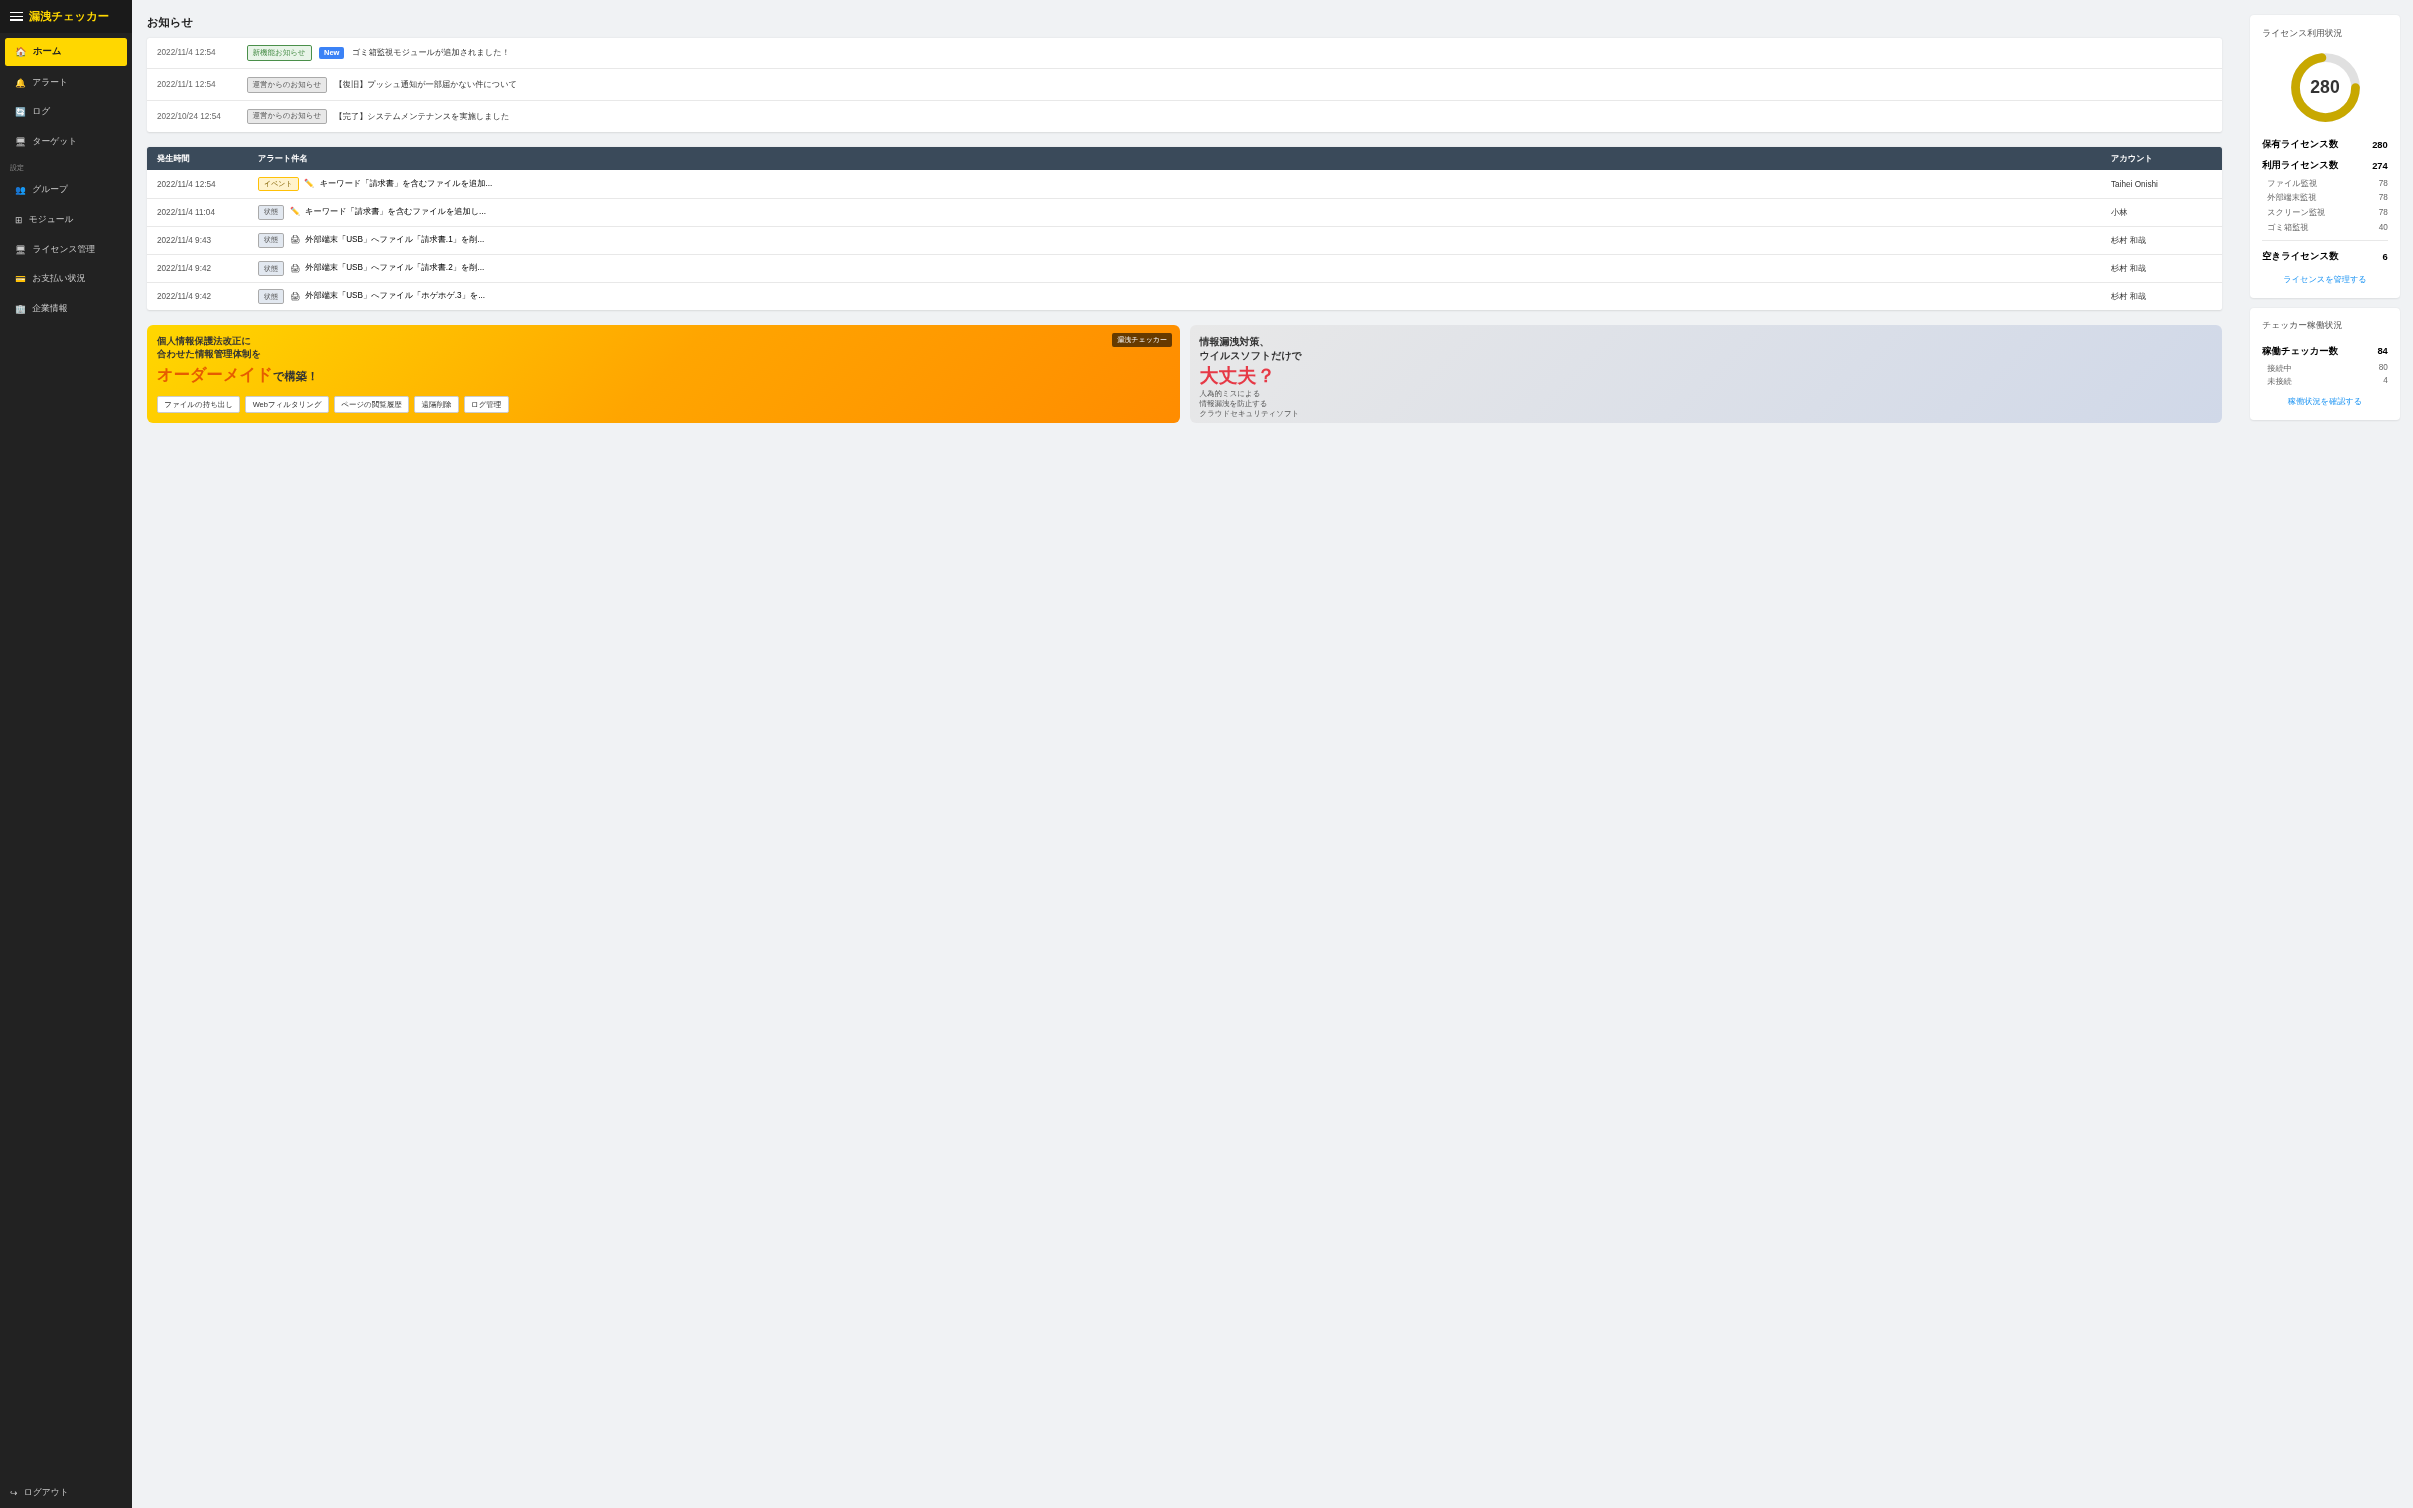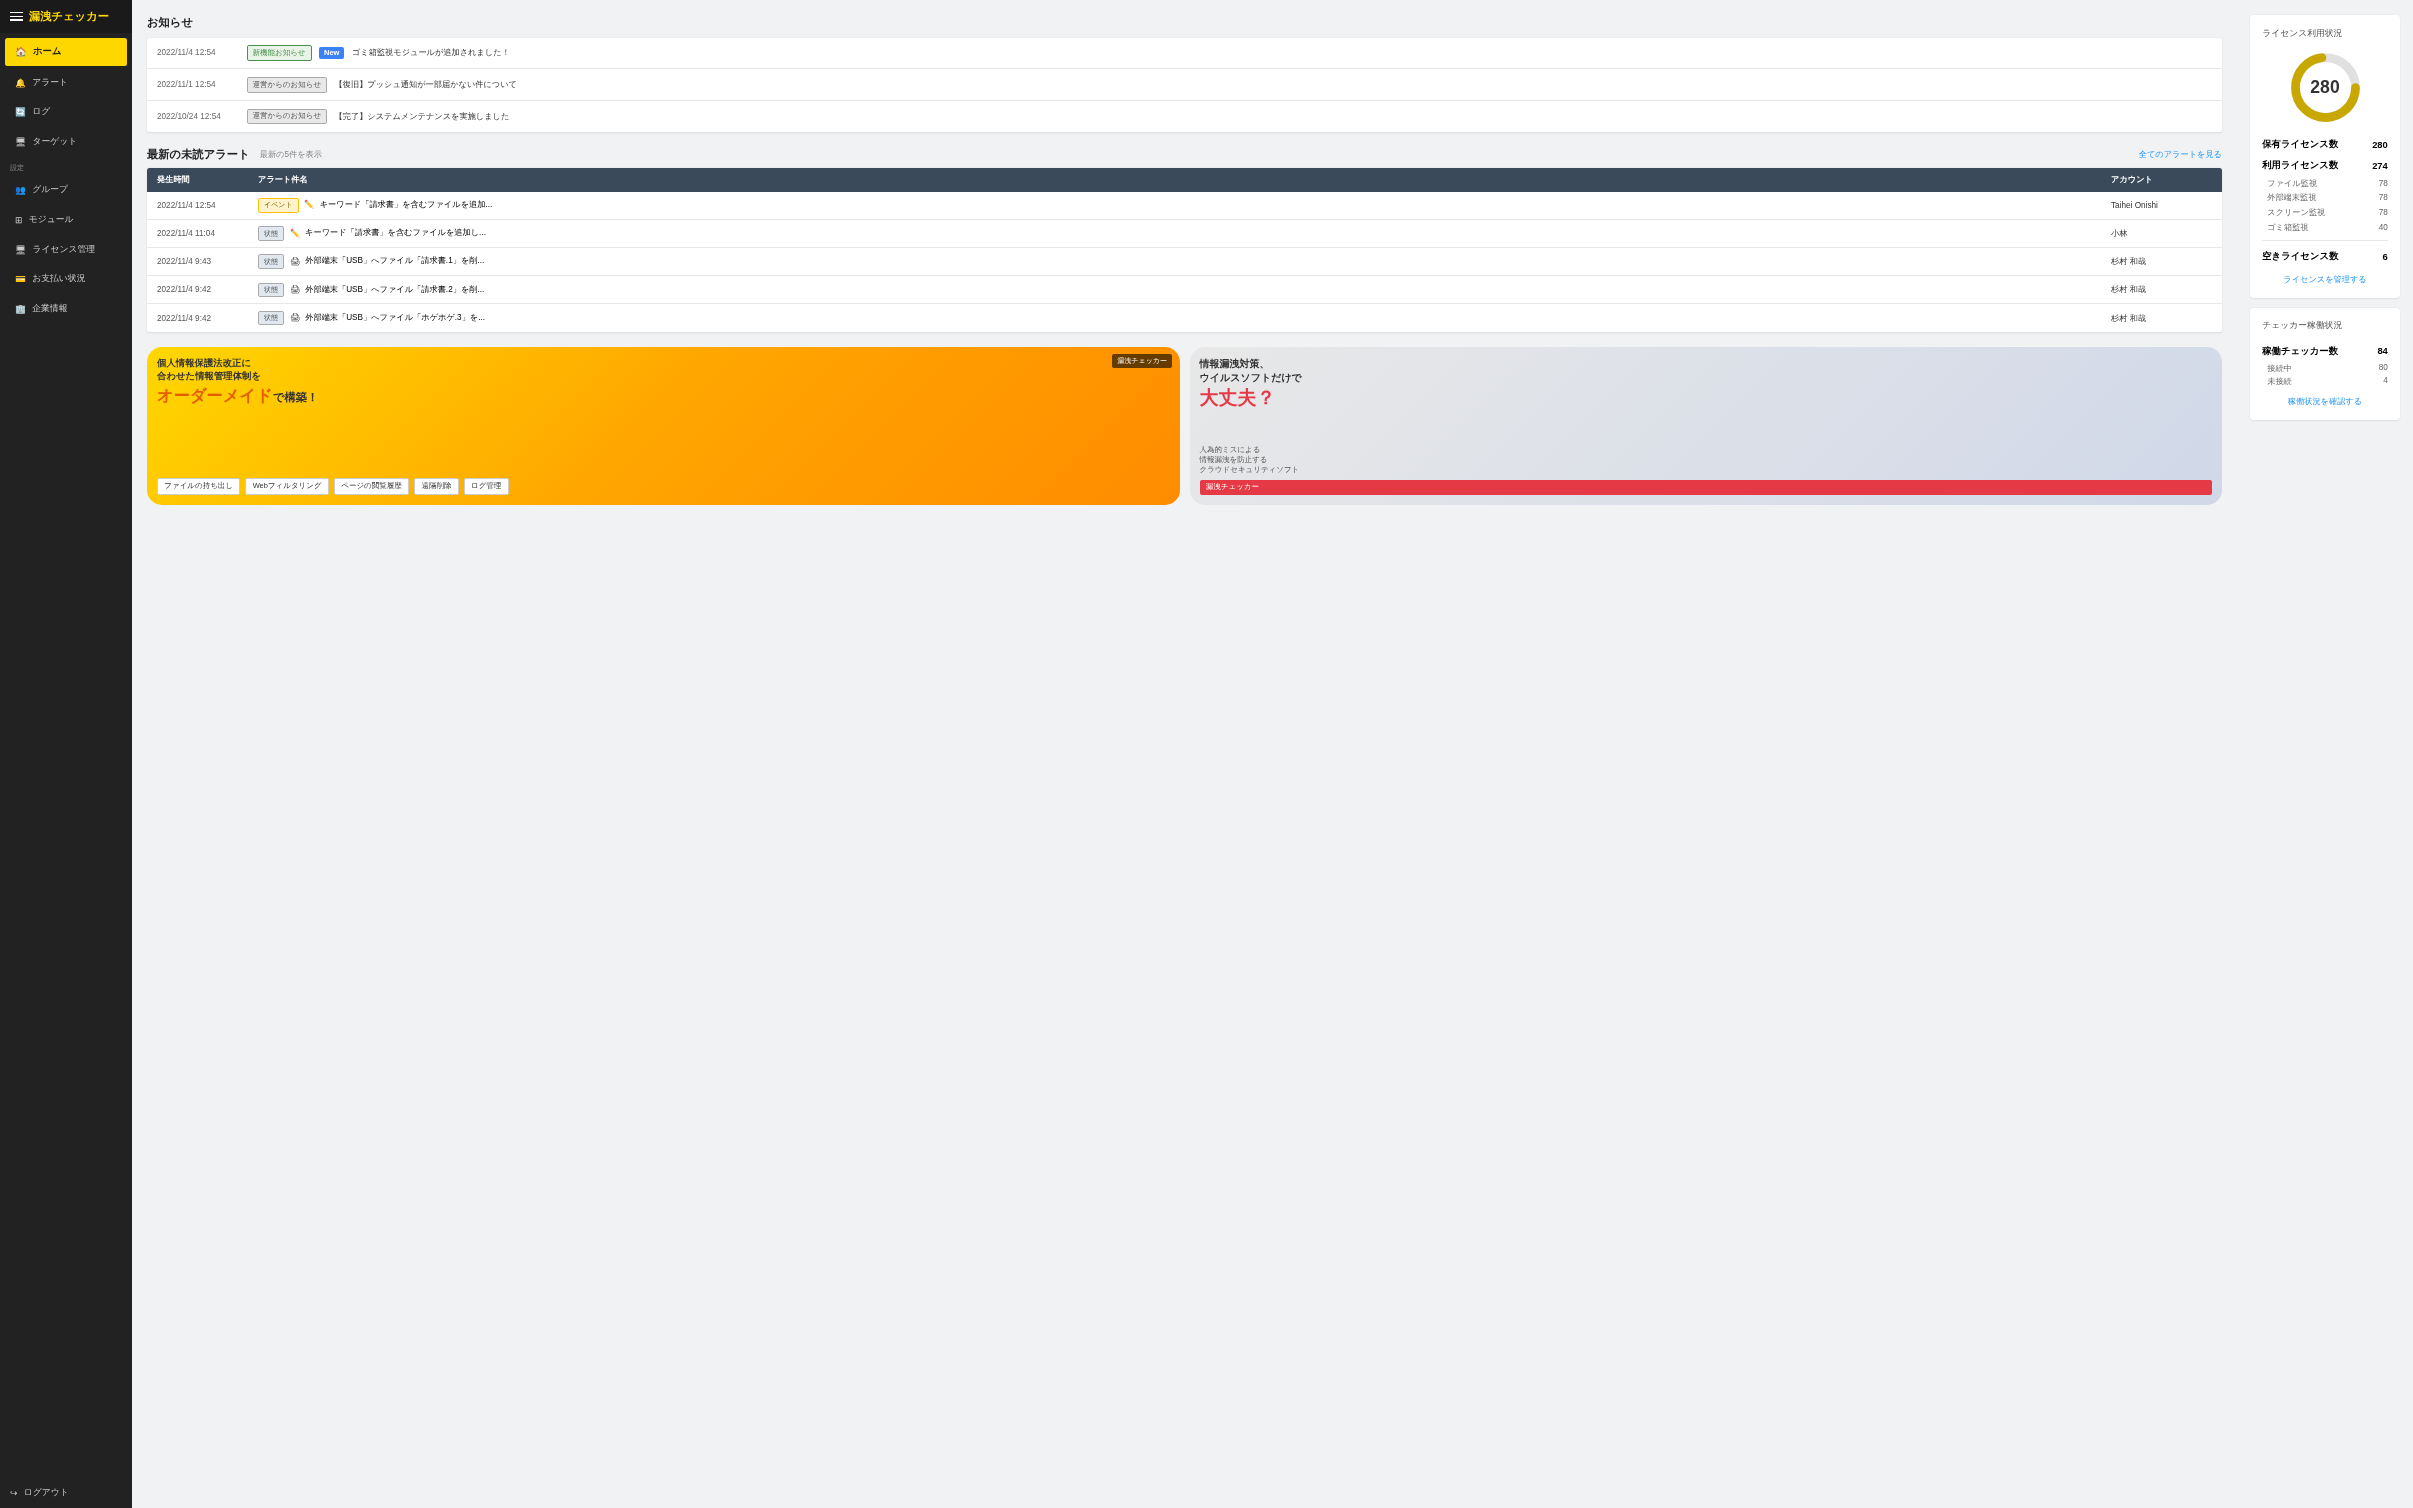--- a/index.html
+++ b/index.html
@@ -179,22 +179,22 @@
     .badge-state { background: #e2e8f0; color: #555; border: 0.6px solid #aaa; }
 
     
     .banner-area {
       display: flex;
       gap: 10px;
       margin-bottom: 15px;
     }
     .banner {
       flex: 1;
-      height: 158px;
-      border-radius: 15px;
+      height: 98px;
+      border-radius: 6px;
       overflow: hidden;
       position: relative;
     }
     .banner-left {
       background: linear-gradient(135deg, #FFD700 0%, #FFA500 50%, #FF8C00 100%);
     }
     .banner-right {
       background: linear-gradient(135deg, #e8e8e8 0%, #d0d8e8 100%);
     }
     .banner-content {
@@ -373,27 +373,20 @@
       <span class="notice-text">【復旧】プッシュ通知が一部届かない件について</span>
     </div>
 
     <div class="notice-row">
       <span class="notice-date">2022/10/24 12:54</span>
       <span class="notice-tag tag-ops">運営からのお知らせ</span>
       <span class="notice-text">【完了】システムメンテナンスを実施しました</span>
     </div>
   </div>
 
-  <div class="alert-header">
-    <div class="alert-header-left">
-      <span class="section-title" style="margin-bottom:0">最新の未読アラート</span>
-      <span class="alert-subtitle">最新の5件を表示</span>
-    </div>
-    <a class="alert-link">全てのアラートを見る</a>
-  </div>
   <div class="alert-table">
     <div class="alert-table-header">
       <span>発生時間</span>
       <span>アラート件名</span>
       <span>アカウント</span>
     </div>
 
     <div id="alert-rows-container">
         <div class="alert-row">
       <span style="color:#555;font-size:8.2px;">2022/11/4 12:54</span>

